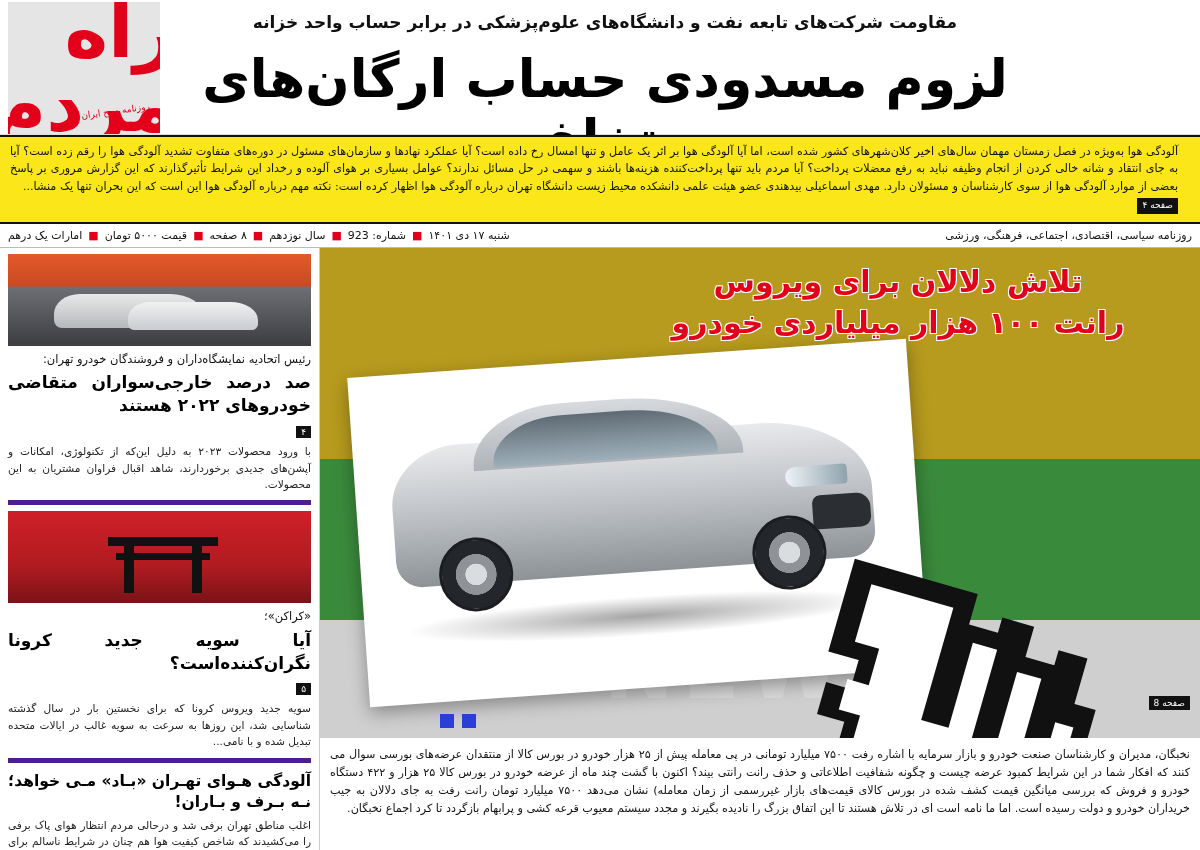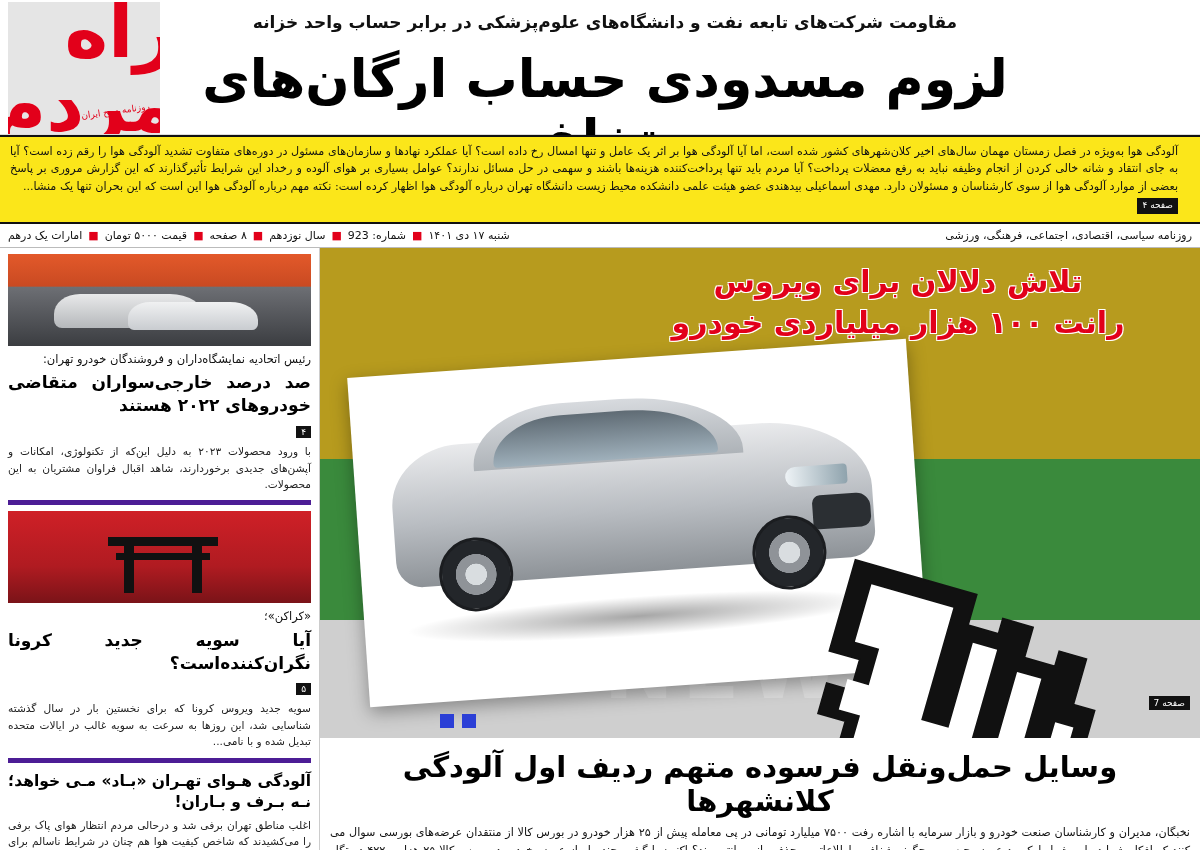--- a/index.html
+++ b/index.html
@@ -218,27 +218,26 @@
               <path d="M24 22 H78 V96 H96 V40 H112 V100 H128 V50 H144 V104 H160 V74 H172 V108 H160 V126 H146 V144 H126 V158 H76 V142 H58 V124 H40 V104 H26 V84 H40 V60 H24 Z"></path>
             </g>
           </svg>
         </div>
 
         <div class="hero-title">
           <div>تلاش دلالان برای ویروس</div>
           <div>رانت ۱۰۰ هزار میلیاردی خودرو</div>
         </div>
 
-        <div class="page-flag flag-hero">صفحه 7</div>
+        <div class="page-flag flag-hero">صفحه 8</div>
         <div class="blue-dot"></div>
         <div class="blue-dot2"></div>
       </div>
 
       <div class="lower">
-        <h2>وسایل حمل‌ونقل فرسوده متهم ردیف اول آلودگی کلانشهرها</h2>
         <p>نخبگان، مدیران و کارشناسان صنعت خودرو و بازار سرمایه با اشاره رفت ۷۵۰۰ میلیارد تومانی در پی معامله پیش از ۲۵ هزار خودرو در بورس کالا از منتقدان عرضه‌های بورسی سوال می کنند که افکار شما در این شرایط کمبود عرضه چیست و چگونه شفافیت اطلاعاتی و حذف رانت رانتی بیند؟ اکنون با گشت چند ماه از عرضه خودرو در بورس کالا ۲۵ هزار و ۴۲۲ دستگاه خودرو و فروش که بررسی میانگین قیمت کشف شده در بورس کالای قیمت‌های بازار غیررسمی از زمان معامله) نشان می‌دهد ۷۵۰۰ میلیارد تومان رانت رفت به جای دلالان به جیب خریداران خودرو و دولت رسیده است. اما ما نامه است ای در تلاش هستند تا این اتفاق بزرگ را نادیده بگیرند و مجدد سیستم معیوب قرعه کشی و پرابهام بازگردد تا کرد اجماع نخبگان.</p>
       </div>
     </div>
 
     <div class="col-side">
 
       <div class="side-block">
         <div class="side-photo photo-car">
           <div class="sedan"></div>
           <div class="sedan2"></div>

